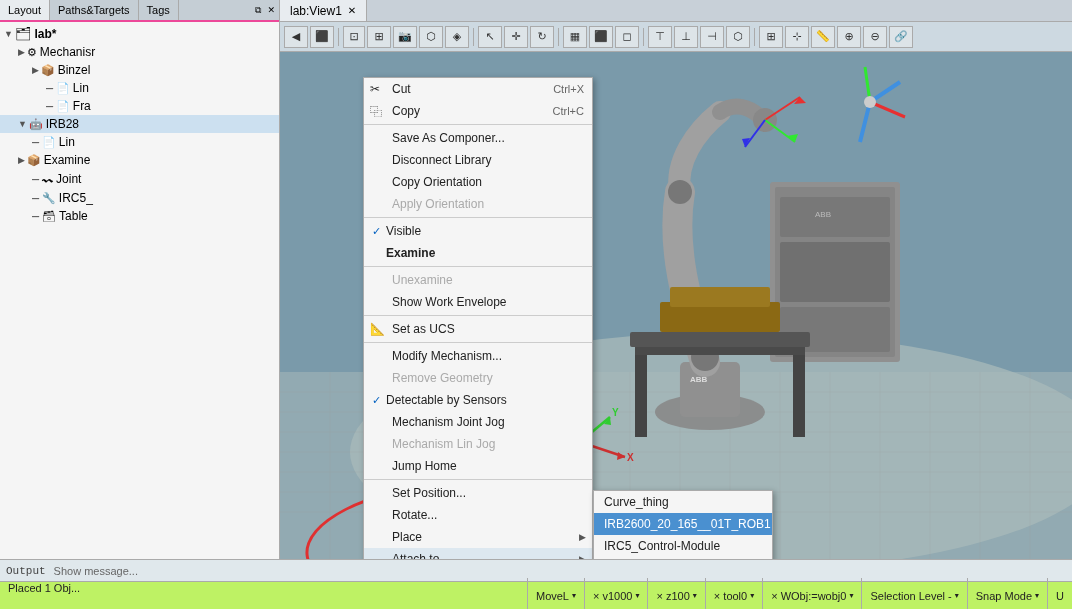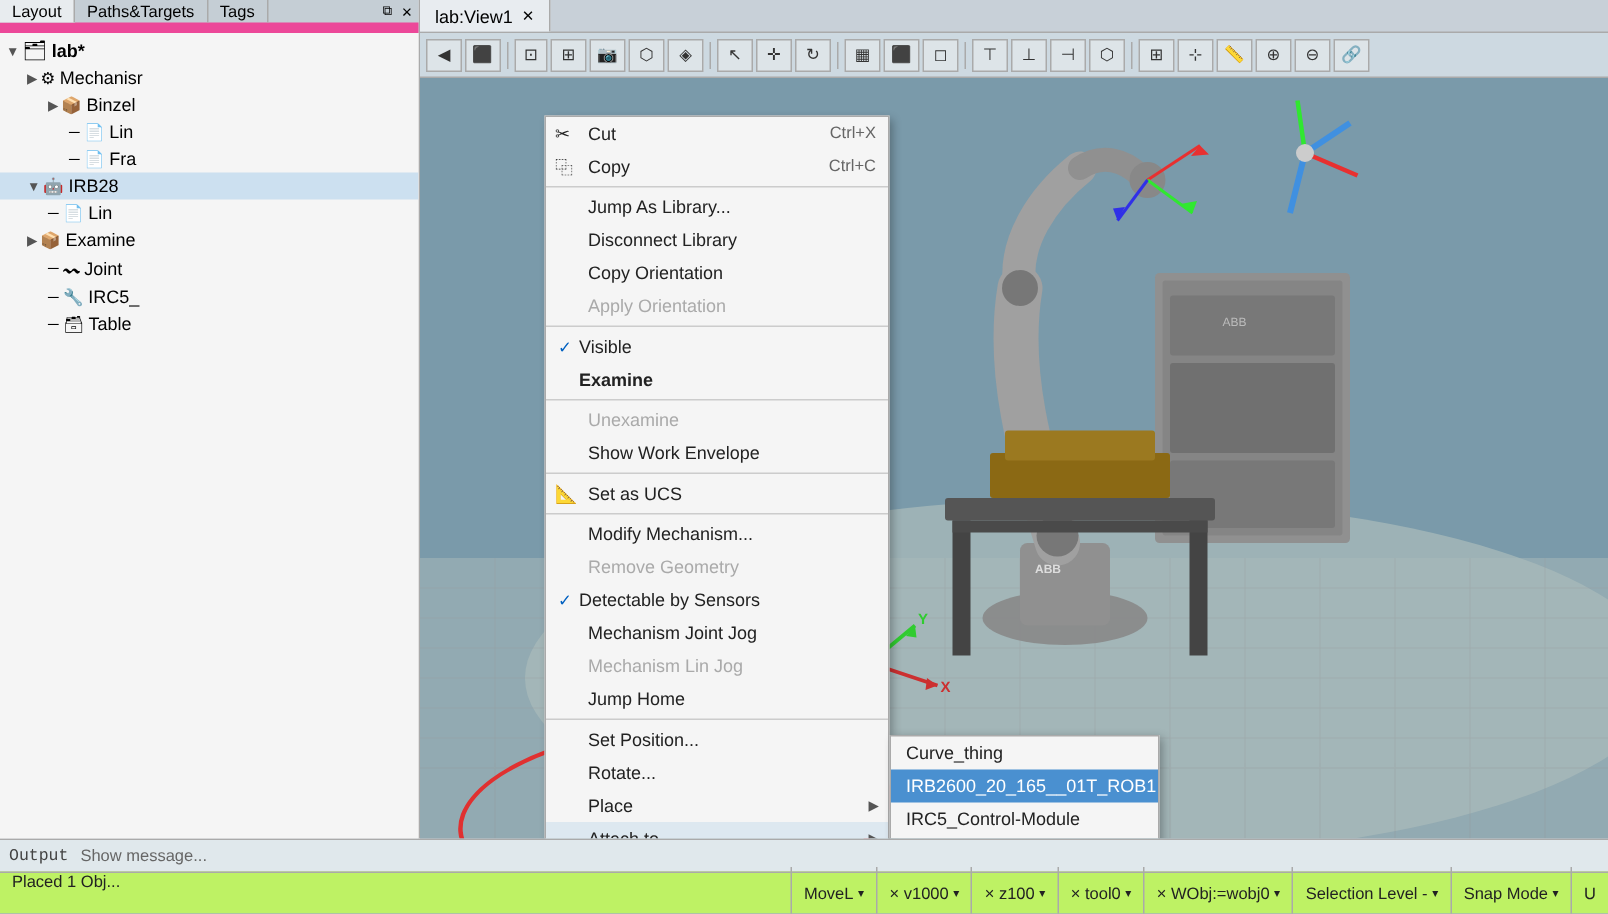--- a/index.html
+++ b/index.html
@@ -6,21 +6,21 @@
     body { width: 1072px; height: 609px; overflow: hidden; font-family: 'Segoe UI', Tahoma, sans-serif; font-size: 12px; background: #d0d0d0; }
 
     
     .app-container { display: flex; flex-direction: column; width: 1072px; height: 609px; }
 
     
     .content-area { display: flex; flex: 1; overflow: hidden; }
 
     
     .left-panel { width: 280px; background: #f0f0f0; border-right: 1px solid #aaa; display: flex; flex-direction: column; position: relative; }
-    .left-panel-tabs { display: flex; background: #c5ced5; border-bottom: 7px solid #ec4899; height: 22px; }
+    .left-panel-tabs { display: flex; background: #c5ced5; border-bottom: 2px solid #ec4899; height: 22px; }
     .lp-tab { display: flex; align-items: center; padding: 0 8px; cursor: pointer; font-size: 11px; border-right: 1px solid #aaa; }
     .lp-tab.active { background: #e8ecef; }
     .lp-tab-icons { margin-left: auto; display: flex; align-items: center; gap: 2px; padding-right: 2px; }
     .lp-tab-icons span { cursor: pointer; font-size: 9px; padding: 0 2px; }
 
     
     .tree { flex: 1; overflow: auto; padding: 2px 0; background: #f5f5f5; }
     .tree-item { display: flex; align-items: center; padding: 2px 4px; cursor: pointer; font-size: 12px; white-space: nowrap; }
     .tree-item.selected { background: #cce0f0; }
     .expand-icon { margin-right: 2px; font-size: 9px; color: #555; cursor: pointer; }
@@ -325,21 +325,21 @@
         </div>
 
         <div class="ctx-item">
           <span class="ctx-item-icon">⿻</span>
           <span>Copy</span>
           <span class="ctx-shortcut">Ctrl+C</span>
         </div>
         <div class="ctx-separator"></div>
 
         <div class="ctx-item">
-          <span>Jump As Library...</span>
+          <span>Save As Componer...</span>
         </div>
 
         <div class="ctx-item">
           <span>Disconnect Library</span>
         </div>
 
         <div class="ctx-item">
           <span>Copy Orientation</span>
         </div>
 

